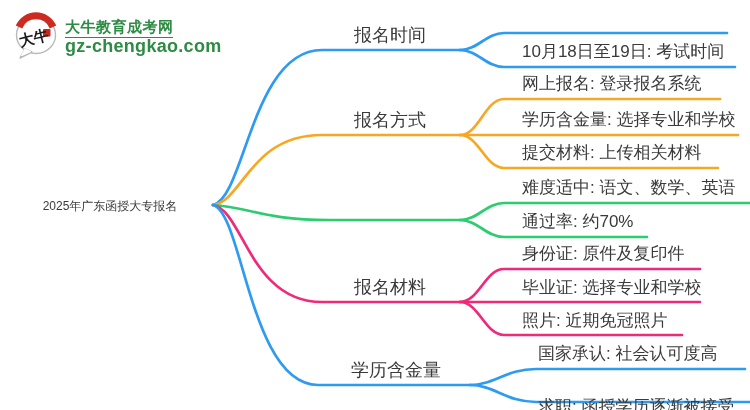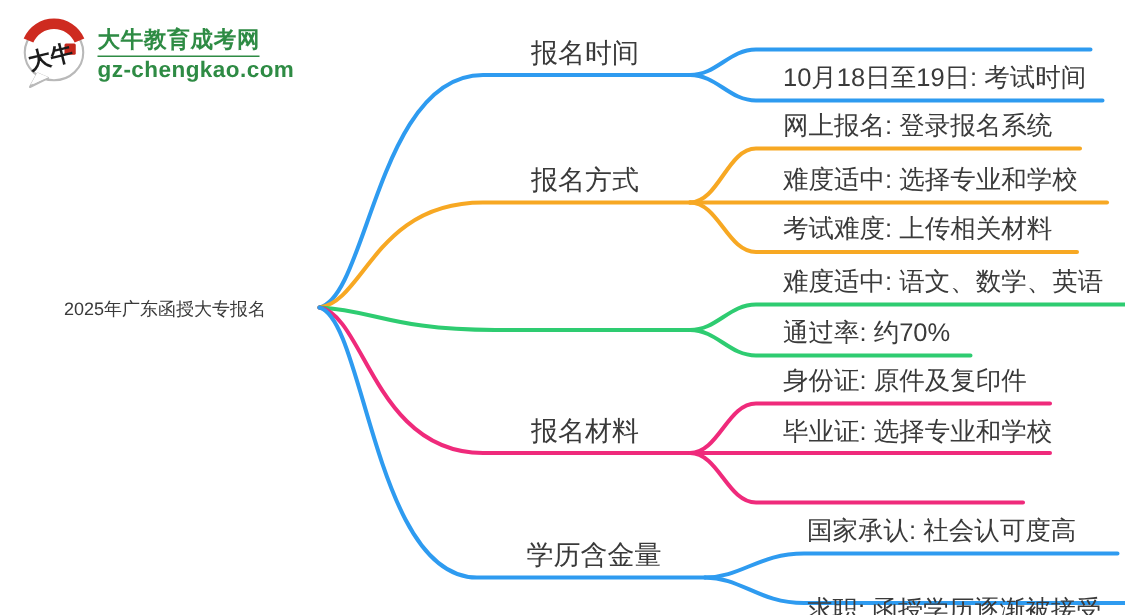--- a/index.html
+++ b/index.html
@@ -15,21 +15,21 @@
   .root-label{
     position:absolute;left:5px;top:193px;width:210px;text-align:center;
     color:#3a3a3a;font-size:12px;line-height:26px;white-space:nowrap;
   }
   .branch-label{text-align:center;font-size:18px;}
   
   .logo{position:absolute;left:13px;top:10px;display:flex;align-items:center;gap:6px;cursor:pointer;}
   .logo-text{display:flex;flex-direction:column;}
   .site-name{color:#2E8B44;font-weight:bold;font-size:15px;line-height:19px;letter-spacing:.5px;}
   .logo-divider{height:0;border-top:1.5px solid #2E8B44;margin:1px 0 1px 0;width:108px;}
-  .site-url{color:#2E8B44;font-weight:bold;font-size:15px;line-height:15px;letter-spacing:.3px;}
+  .site-url{color:#2E8B44;font-weight:bold;font-size:18px;line-height:15px;letter-spacing:.3px;}
 </style>
 </head>
 <body>
 
 <div class="canvas">
 
   <svg class="wires" viewBox="0 0 750 410" fill="none" stroke-linecap="round" stroke-width="2.7">
 
     <path d="M213,205 C245,198 252,50 322,50 L460,50" stroke="#2E9BF0"></path>
     <path d="M460,50 C478,50 486,33 504,33 L727,33" stroke="#2E9BF0"></path>
@@ -72,22 +72,23 @@
 
   <div class="root-label">2025年广东函授大专报名</div>
 
   <div class="label branch-label" style="left:320px;top:24px;width:140px;">报名时间</div>
   <div class="label branch-label" style="left:320px;top:109px;width:140px;">报名方式</div>
   <div class="label branch-label" style="left:320px;top:359px;width:152px;">学历含金量</div>
   <div class="label branch-label" style="left:320px;top:276px;width:140px;">报名材料</div>
 
   <div class="label" style="left:522px;top:41px;">10月18日至19日: 考试时间</div>
   <div class="label" style="left:522px;top:73px;">网上报名: 登录报名系统</div>
-  <div class="label" style="left:522px;top:109px;">难度适中: 选择专业和学校</div>
-  <div class="label" style="left:522px;top:142px;">考试难度: 上传相关材料</div>
+  <div class="label" style="left:522px;top:109px;">学历含金量: 选择专业和学校</div>
+  <div class="label" style="left:522px;top:142px;">提交材料: 上传相关材料</div>
   <div class="label" style="left:522px;top:177px;">难度适中: 语文、数学、英语</div>
   <div class="label" style="left:522px;top:211px;">通过率: 约70%</div>
   <div class="label" style="left:522px;top:243px;">身份证: 原件及复印件</div>
   <div class="label" style="left:522px;top:277px;">毕业证: 选择专业和学校</div>
+  <div class="label" style="left:522px;top:310px;">照片: 近期免冠照片</div>
   <div class="label" style="left:538px;top:343px;">国家承认: 社会认可度高</div>
   <div class="label" style="left:538px;top:376px;margin-top:20px;">求职: 函授学历逐渐被接受</div>
 
 </div>
 
 </body></html>

